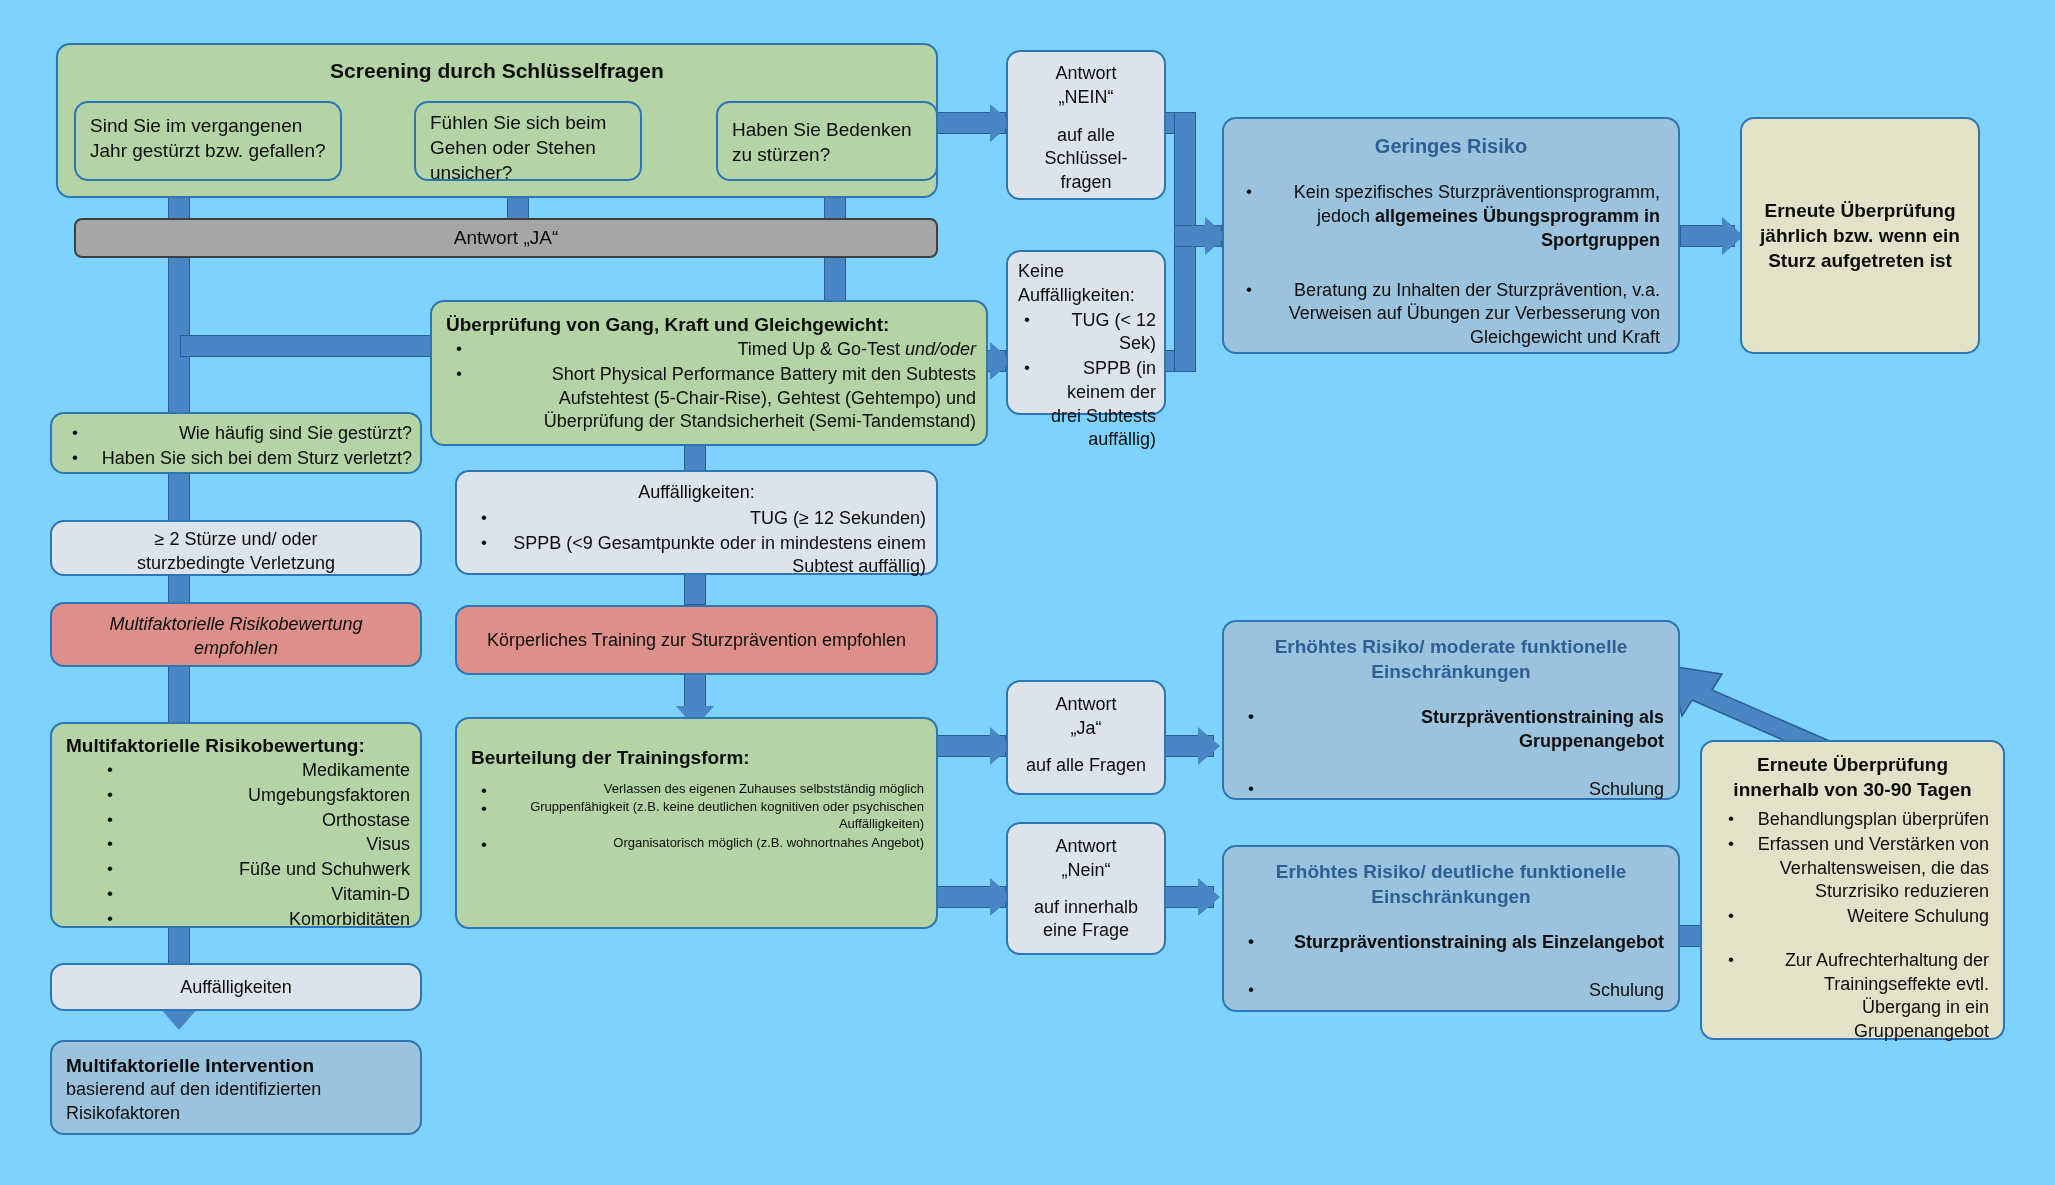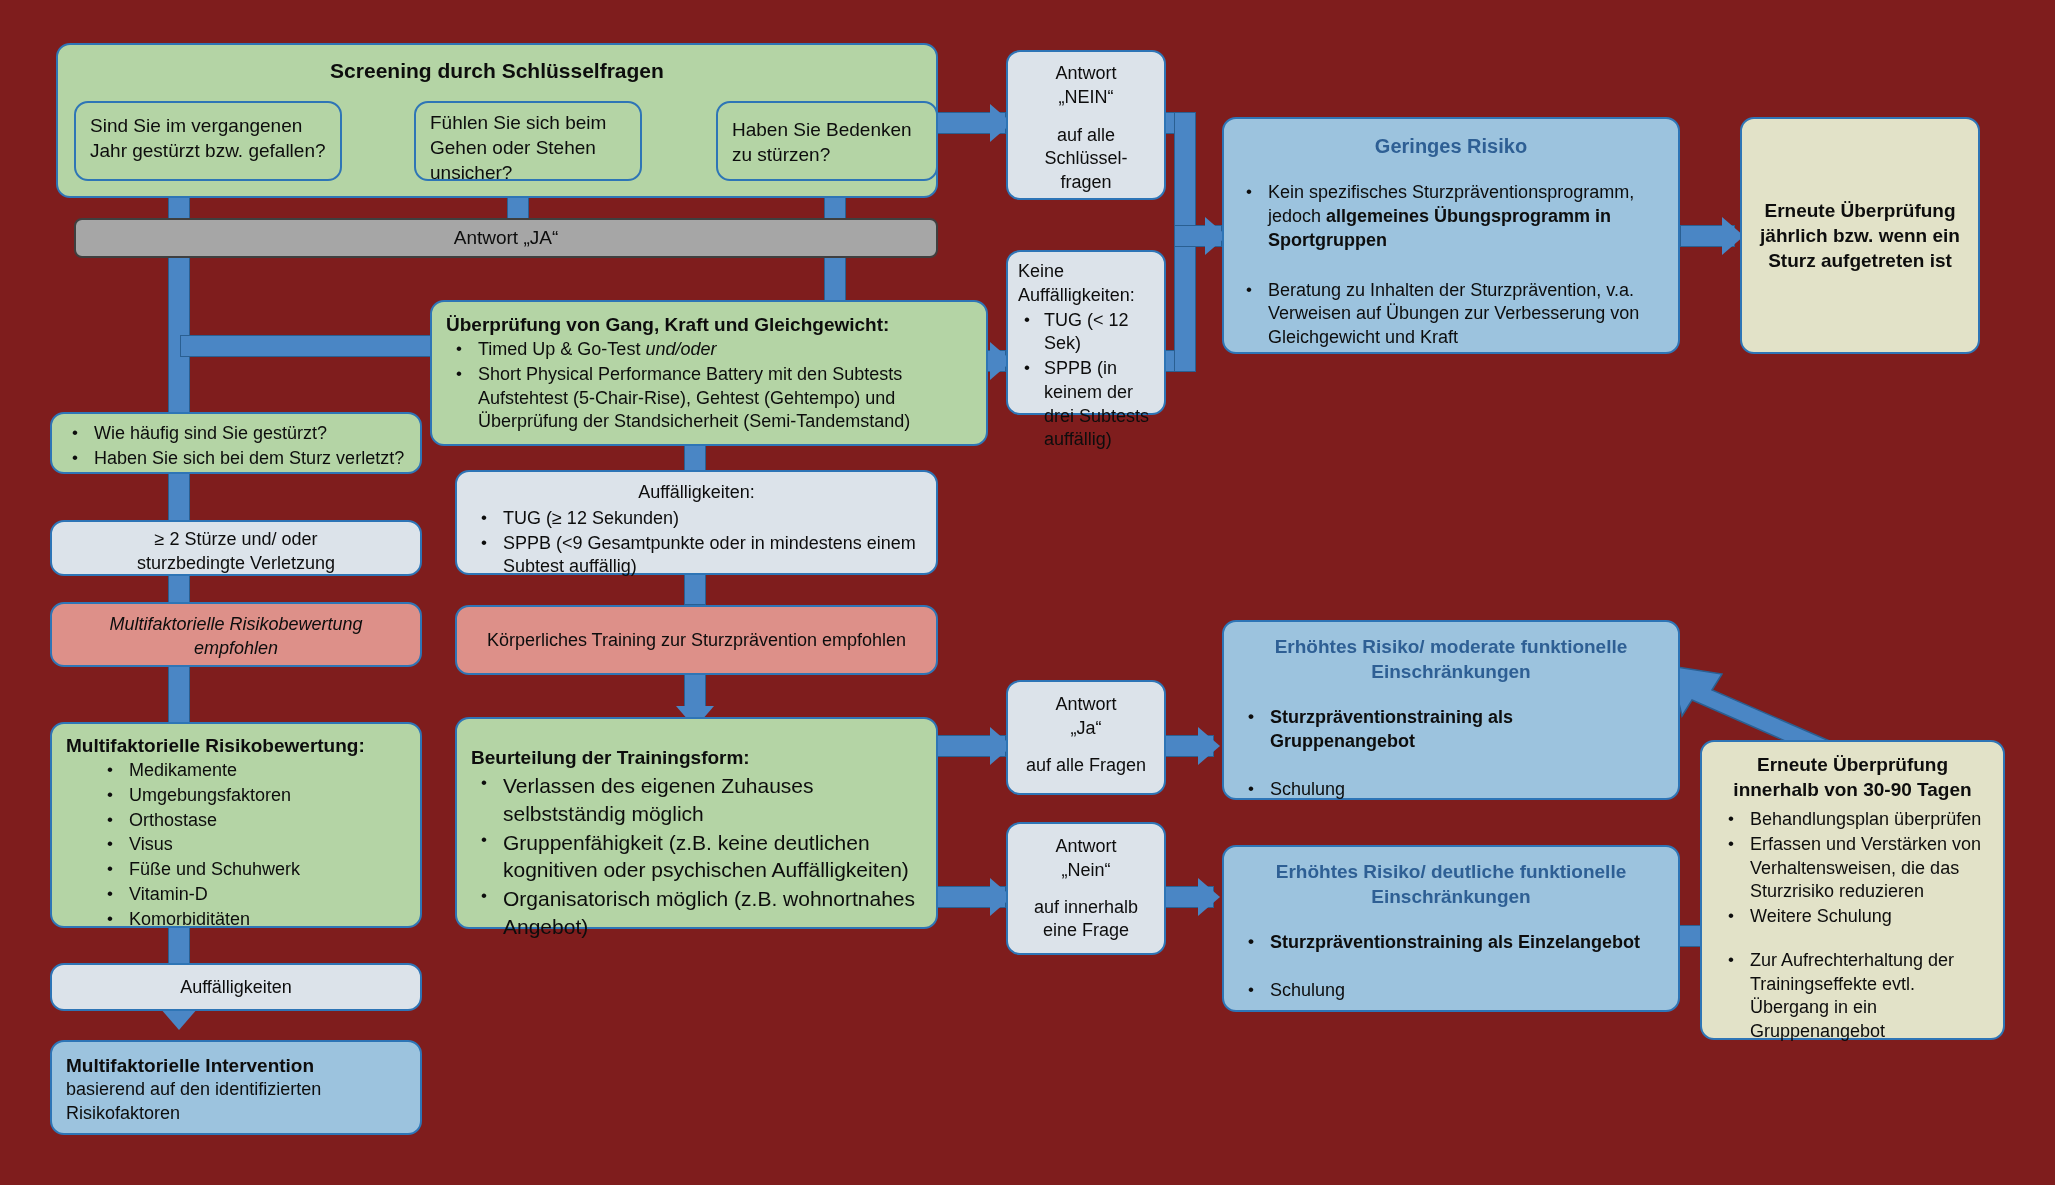--- a/index.html
+++ b/index.html
@@ -3,21 +3,21 @@
 <meta charset="utf-8">
 <style>
   html, body {
     margin: 0; padding: 0;
     background: #ffffff;
   }
   #canvas {
     position: relative;
     width: 2055px;
     height: 1185px;
-    background: #7f1d1d;
+    background: #7dd3fc;
     font-family: "Liberation Sans", sans-serif;
     overflow: hidden;
   }
   .box {
     position: absolute;
     box-sizing: border-box;
     border: 2px solid #2e75b6;
     border-radius: 14px;
     color: #0d0d0d;
     line-height: 1.32;
@@ -34,21 +34,21 @@
   .ttl {
     font-weight: bold;
   }
   .ctr { text-align: center; }
   .blue-head {
     color: #2e5f94;
     font-weight: bold;
     text-align: center;
   }
   ul.bul {
-    margin: 0; padding: 0; list-style: none;
+    margin: 0; padding: 0; list-style: none; text-align: right;
   }
   ul.bul > li {
     position: relative;
     padding-left: 30px;
     margin: 0 0 1px 0;
   }
   ul.bul > li:before {
     content: "\2022";
     position: absolute;
     left: 8px; top: 0;
@@ -209,21 +209,21 @@
       <li>SPPB (&lt;9 Gesamtpunkte oder in mindestens einem Subtest auffällig)</li>
     </ul>
   </div>
 
   <div class="box red" style="left:455px; top:605px; width:483px; height:70px;">
     <div class="ctr" style="font-size:18px; line-height:66px;">Körperliches Training zur Sturzprävention empfohlen</div>
   </div>
 
   <div class="box green" style="left:455px; top:717px; width:483px; height:212px;">
     <div class="ttl" style="font-size:19px; padding:26px 0 2px 14px;">Beurteilung der Trainingsform:</div>
-    <ul class="bul" style="font-size:21px; padding:0 12px 0 16px;">
+    <ul class="bul" style="font-size:13px; padding:0 12px 0 16px;margin-top:8px;">
       <li>Verlassen des eigenen Zuhauses selbstständig möglich</li>
       <li>Gruppenfähigkeit (z.B. keine deutlichen kognitiven oder psychischen Auffälligkeiten)</li>
       <li>Organisatorisch möglich (z.B. wohnortnahes Angebot)</li>
     </ul>
   </div>
 
   <div class="box green" style="left:50px; top:412px; width:372px; height:62px;">
     <ul class="bul" style="font-size:18px; padding:8px 8px 0 12px;">
       <li>Wie häufig sind Sie gestürzt?</li>
       <li>Haben Sie sich bei dem Sturz verletzt?</li>

